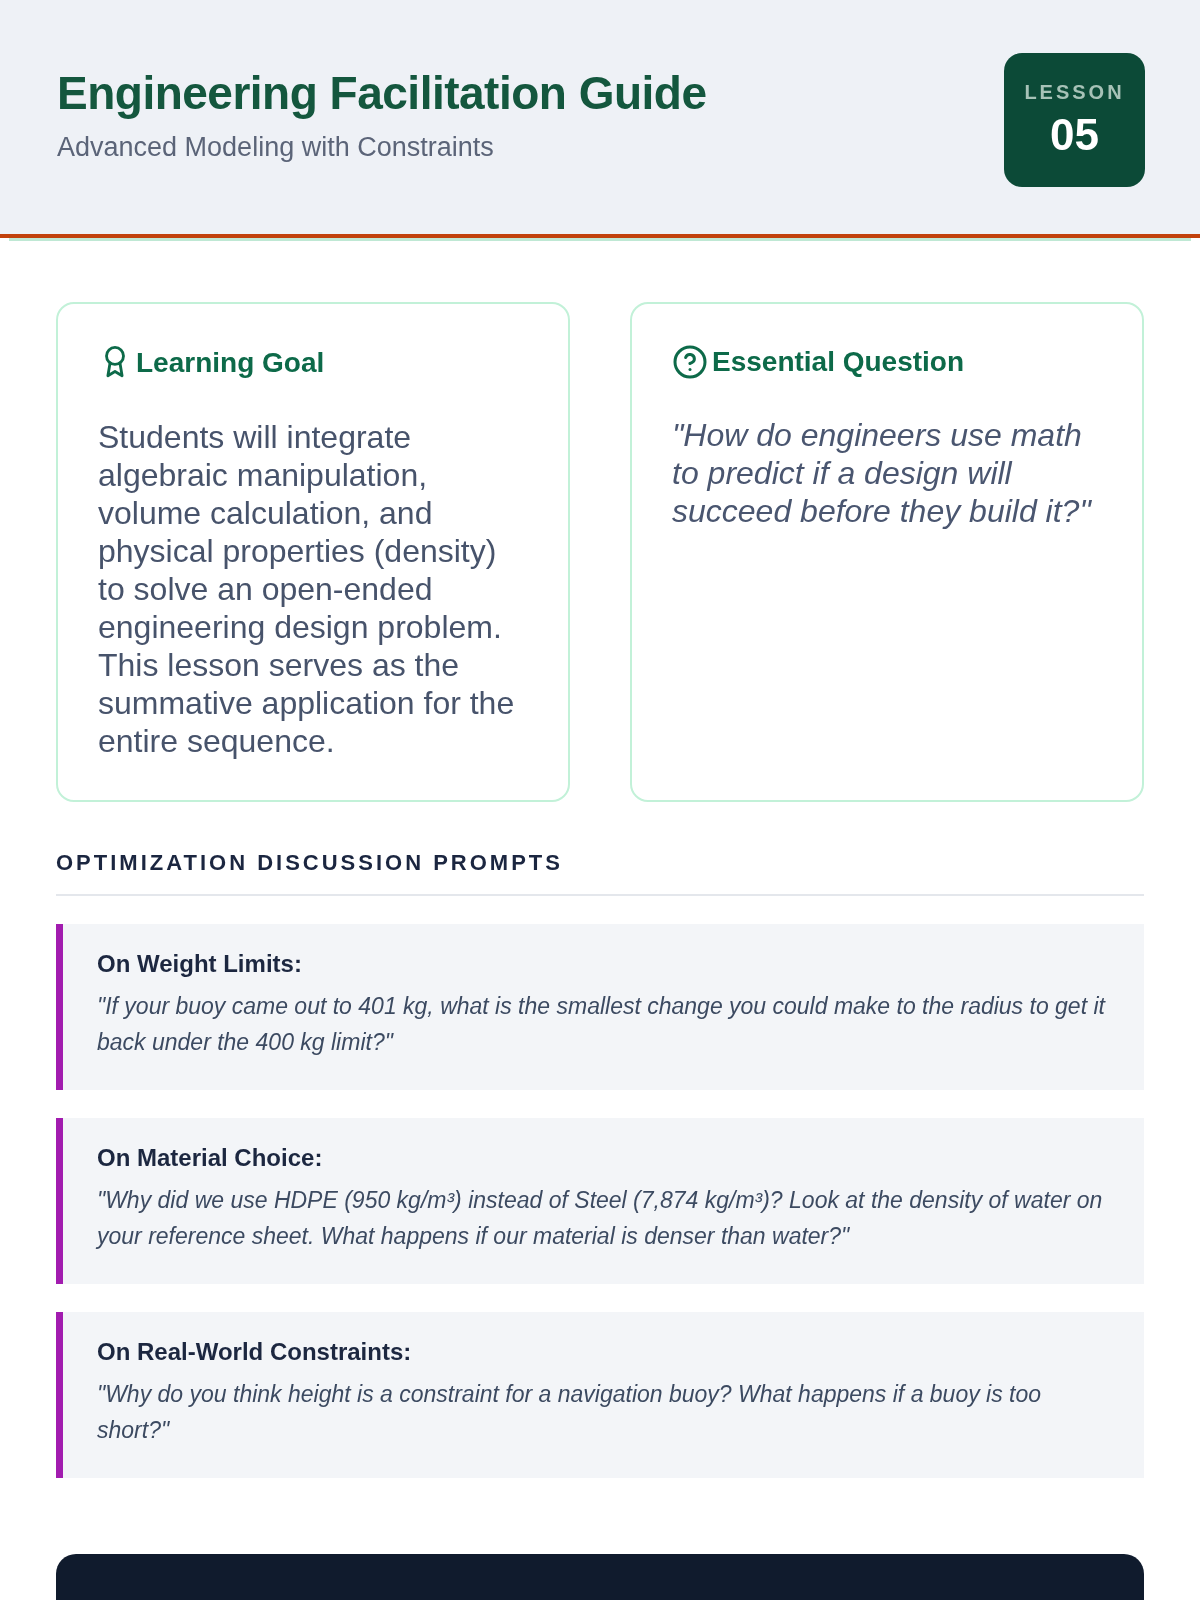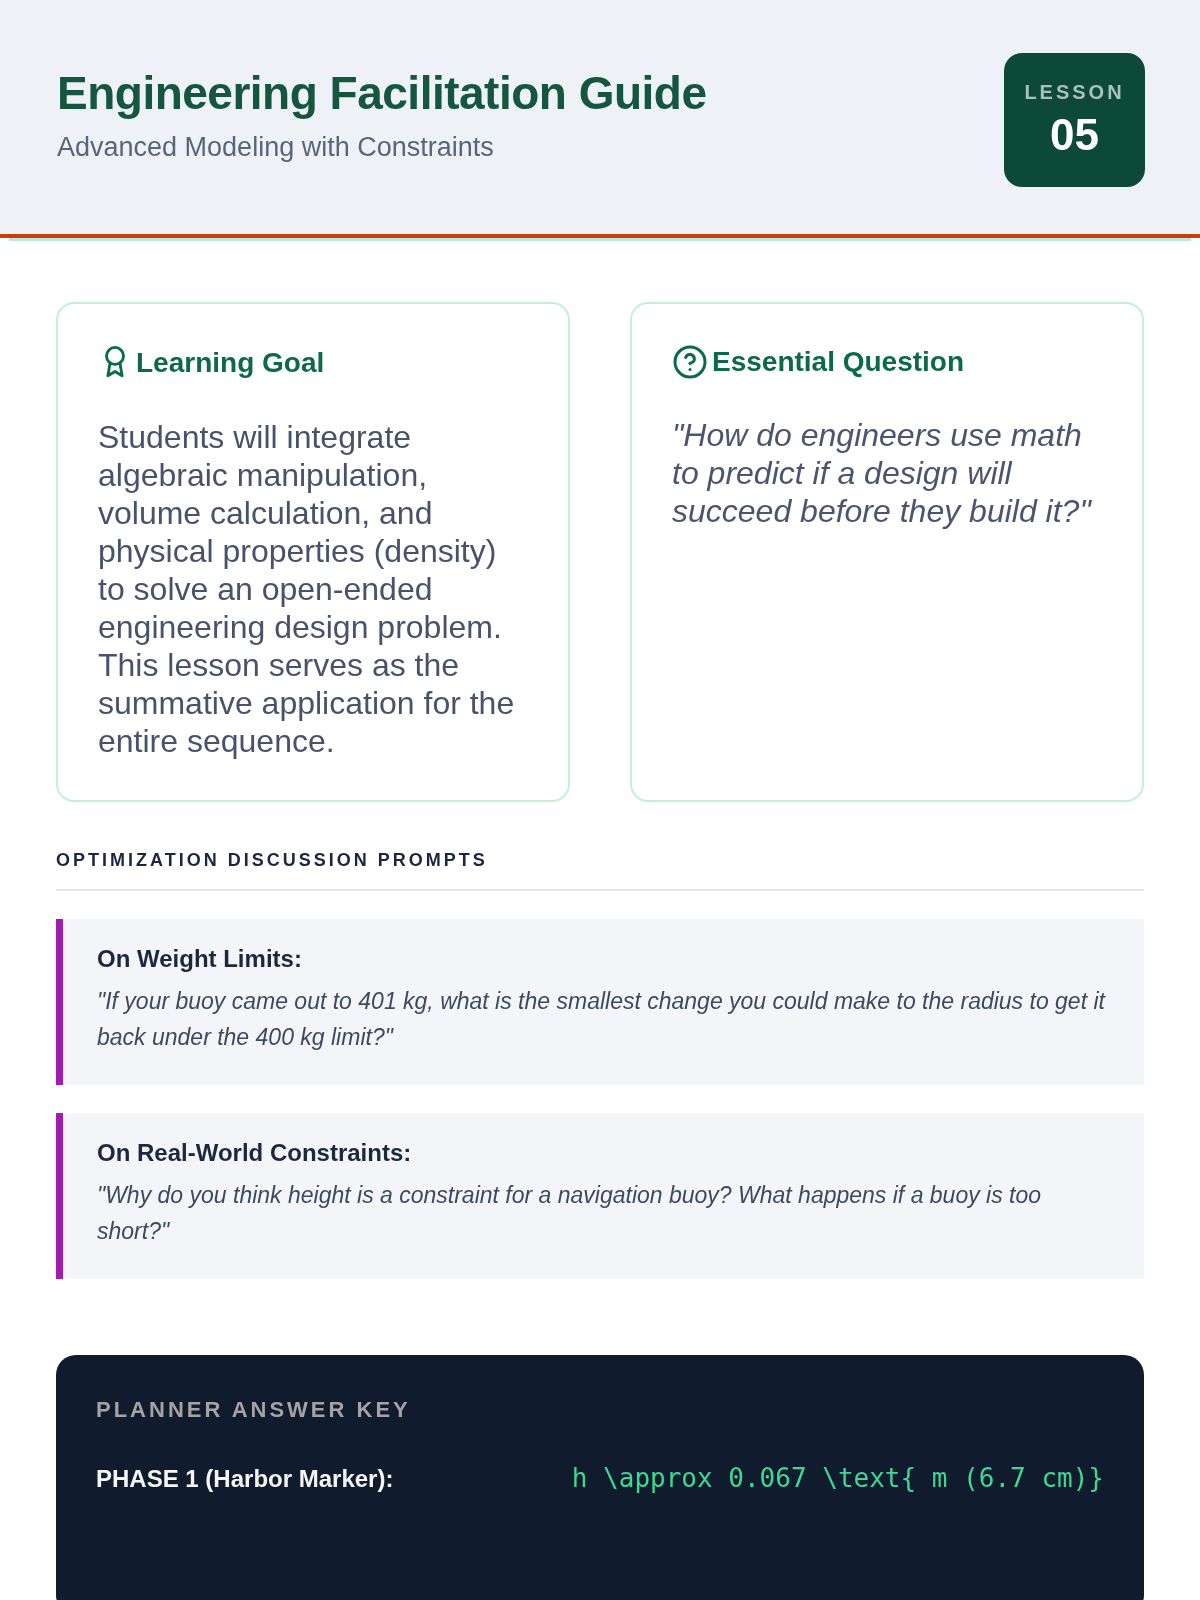--- a/index.html
+++ b/index.html
@@ -91,21 +91,21 @@
     margin-top: 36px;
     font-size: 32px;
     line-height: 38px;
     color: #47536b;
   }
   .card-body.italic { font-style: italic; color: #4a5670; }
 
   
   .section-heading {
     margin-top: 48px;
-    font-size: 18px;
+    font-size: 22px;
     font-weight: bold;
     letter-spacing: 3px;
     color: #1b2640;
   }
   .section-divider {
     margin-top: 18px;
     border: none;
     border-top: 2px solid #e4e7ec;
   }
   .prompt-block {
@@ -204,20 +204,24 @@
   </div>
 
   <h2 class="section-heading">OPTIMIZATION DISCUSSION PROMPTS</h2>
   <hr class="section-divider">
 
   <div class="prompt-block">
     <div class="prompt-title">On Weight Limits:</div>
     <div class="prompt-quote">"If your buoy came out to 401 kg, what is the smallest change you could make to the radius to get it back under the 400 kg limit?"</div>
   </div>
 
+  <div class="prompt-block">
+    <div class="prompt-title">On Material Choice:</div>
+    <div class="prompt-quote">"Why did we use HDPE (950 kg/m³) instead of Steel (7,874 kg/m³)? Look at the density of water on your reference sheet. What happens if our material is denser than water?"</div>
+  </div>
 
   <div class="prompt-block">
     <div class="prompt-title">On Real-World Constraints:</div>
     <div class="prompt-quote">"Why do you think height is a constraint for a navigation buoy? What happens if a buoy is too short?"</div>
   </div>
 
   <section class="answer-panel">
     <h3 class="answer-heading">PLANNER ANSWER KEY</h3>
     <div class="answer-row">
       <span class="answer-label">PHASE 1 (Harbor Marker):</span>

